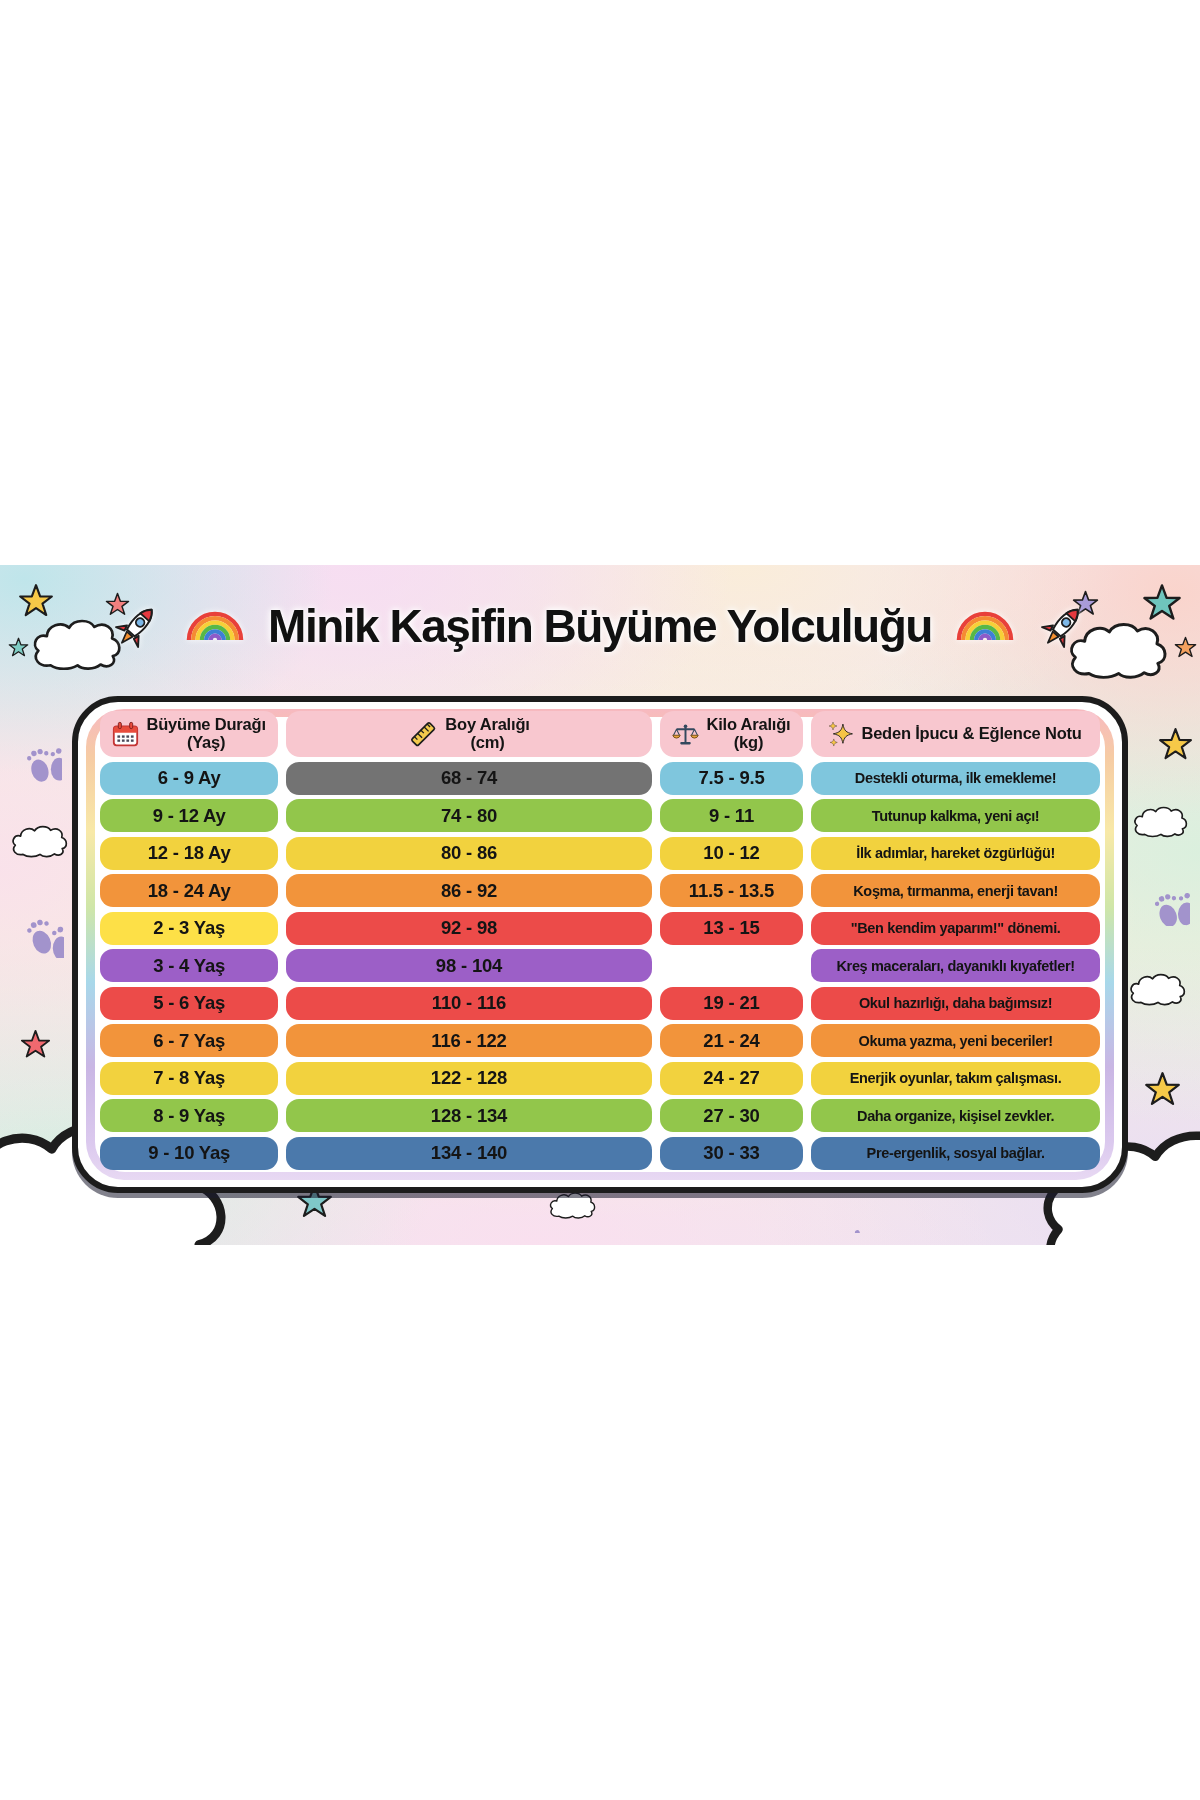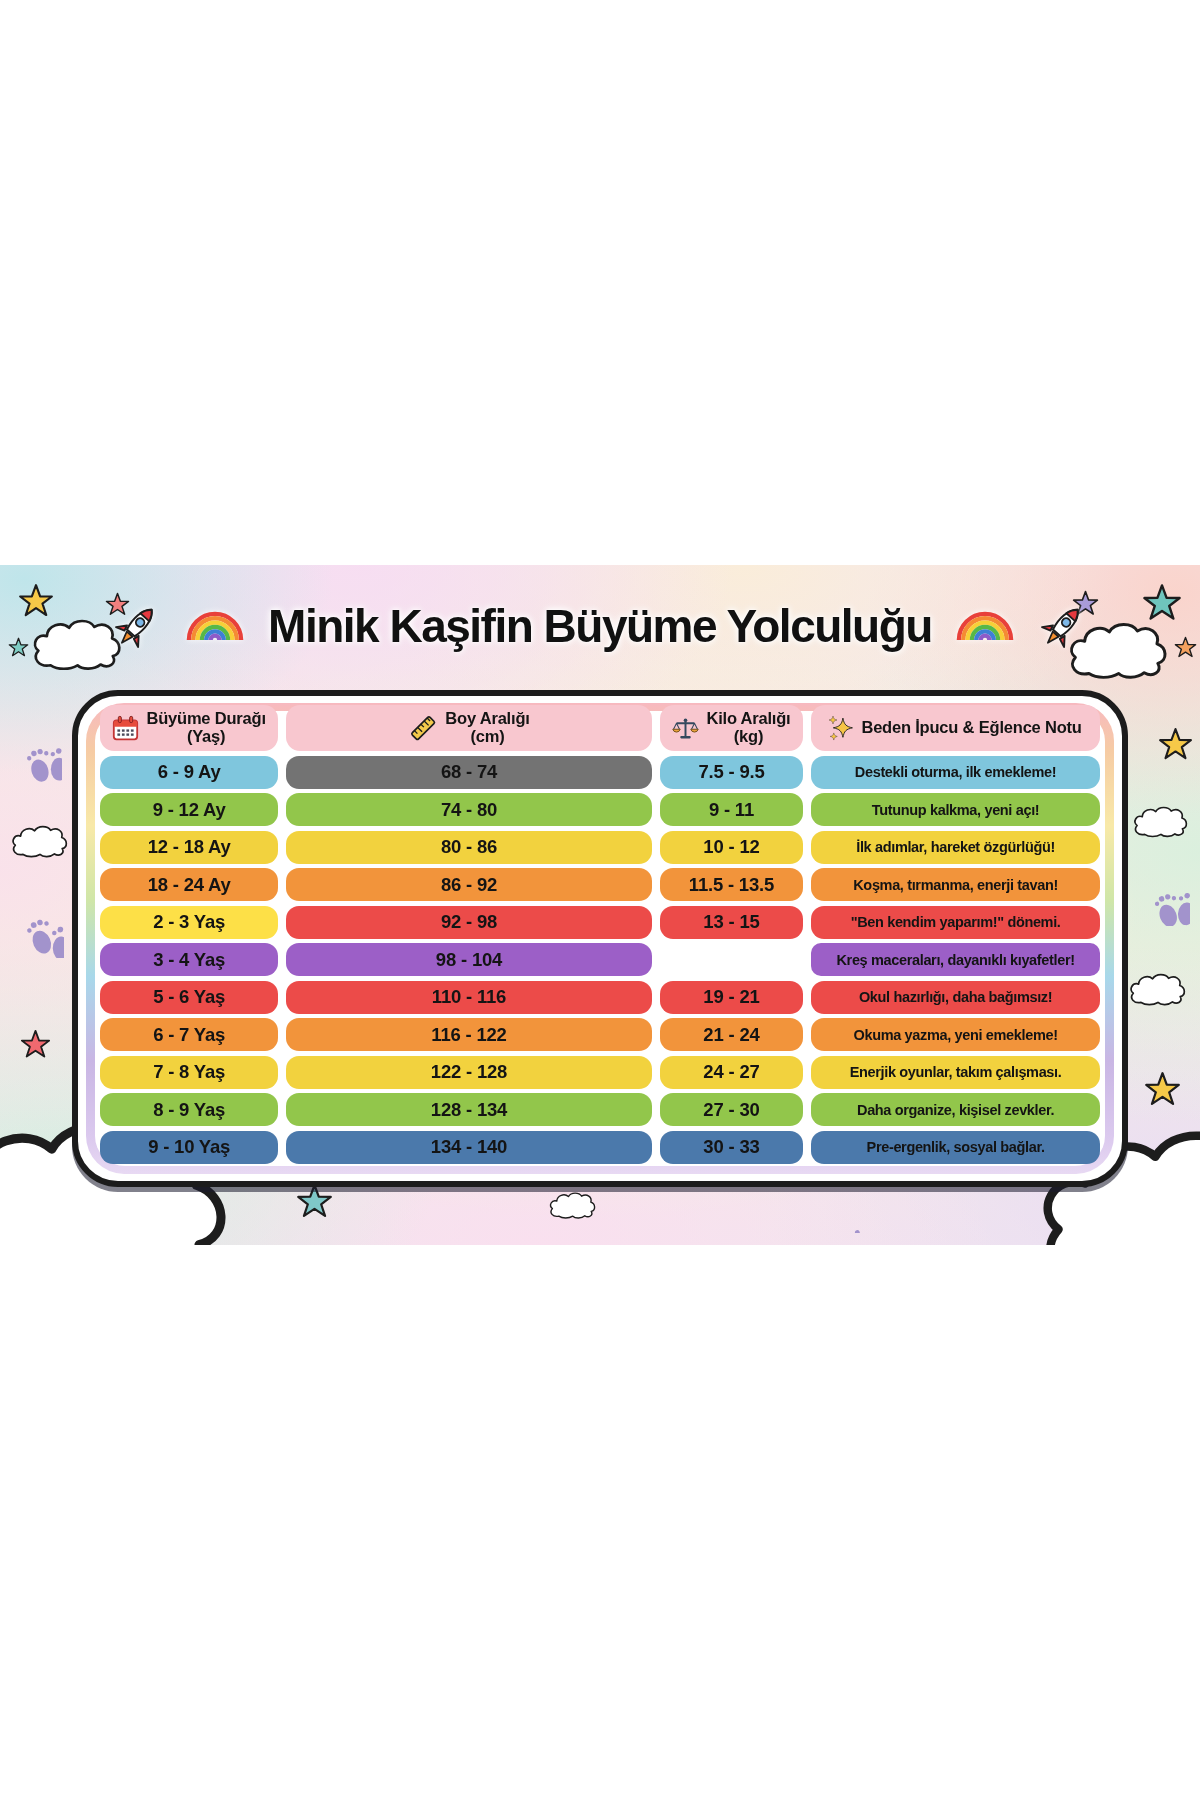--- a/index.html
+++ b/index.html
@@ -27,21 +27,21 @@
   
   #title-row{position:absolute;left:0;top:34px;width:100%;display:flex;align-items:center;justify-content:center;gap:24px;}
   #title-text{
     font-size:46px;font-weight:bold;color:#111;letter-spacing:-1.5px;white-space:nowrap;
     text-shadow:0 0 6px #fff,0 0 2px #fff,0 0 10px rgba(255,255,255,.9);
   }
   .title-ico{flex:0 0 auto;filter:drop-shadow(0 0 3px rgba(255,255,255,.9));}
 
   
   #panel{
-    position:absolute;left:72px;top:125px;width:1056px;height:497px;
+    position:absolute;left:72px;top:131px;width:1056px;height:497px;
     background:#ffffff;border:6px solid var(--panel-border,#1c1c1c);border-radius:46px;
     box-shadow:0 5px 0 rgba(26,26,46,.55);
   }
   #panel .ring{
     position:absolute;left:8px;right:8px;top:7px;bottom:7px;border-radius:38px;
     background:linear-gradient(180deg,#f7b9c0 0%,#f6cba4 10%,#f8e9a8 26%,#cfe6a8 42%,#a8d8ea 58%,#c9b6e4 76%,#dbc9ee 92%,#e8d9f3 100%);
   }
   #panel .ring-inner{position:absolute;left:9px;right:9px;top:8px;bottom:8px;border-radius:30px;background:#fff;}
 
   #growth-table{
@@ -356,21 +356,21 @@
     <div class="cell" style="background: rgb(236, 75, 73);">5 - 6 Yaş</div>
     <div class="cell" style="background: rgb(236, 75, 73);">110 - 116</div>
     <div class="cell" style="background: rgb(236, 75, 73);">19 - 21</div>
     <div class="cell note" style="background: rgb(236, 75, 73);">Okul hazırlığı, daha bağımsız!</div>
   </div>
 
   <div class="grid-row">
     <div class="cell" style="background: rgb(242, 148, 59);">6 - 7 Yaş</div>
     <div class="cell" style="background: rgb(242, 148, 59);">116 - 122</div>
     <div class="cell" style="background: rgb(242, 148, 59);">21 - 24</div>
-    <div class="cell note" style="background: rgb(242, 148, 59);">Okuma yazma, yeni emekleme!</div>
+    <div class="cell note" style="background: rgb(242, 148, 59);">Okuma yazma, yeni beceriler!</div>
   </div>
 
   <div class="grid-row">
     <div class="cell" style="background: rgb(242, 210, 62);">7 - 8 Yaş</div>
     <div class="cell" style="background: rgb(242, 210, 62);">122 - 128</div>
     <div class="cell" style="background: rgb(242, 210, 62);">24 - 27</div>
     <div class="cell note" style="background: rgb(242, 210, 62);">Enerjik oyunlar, takım çalışması.</div>
   </div>
 
   <div class="grid-row">

